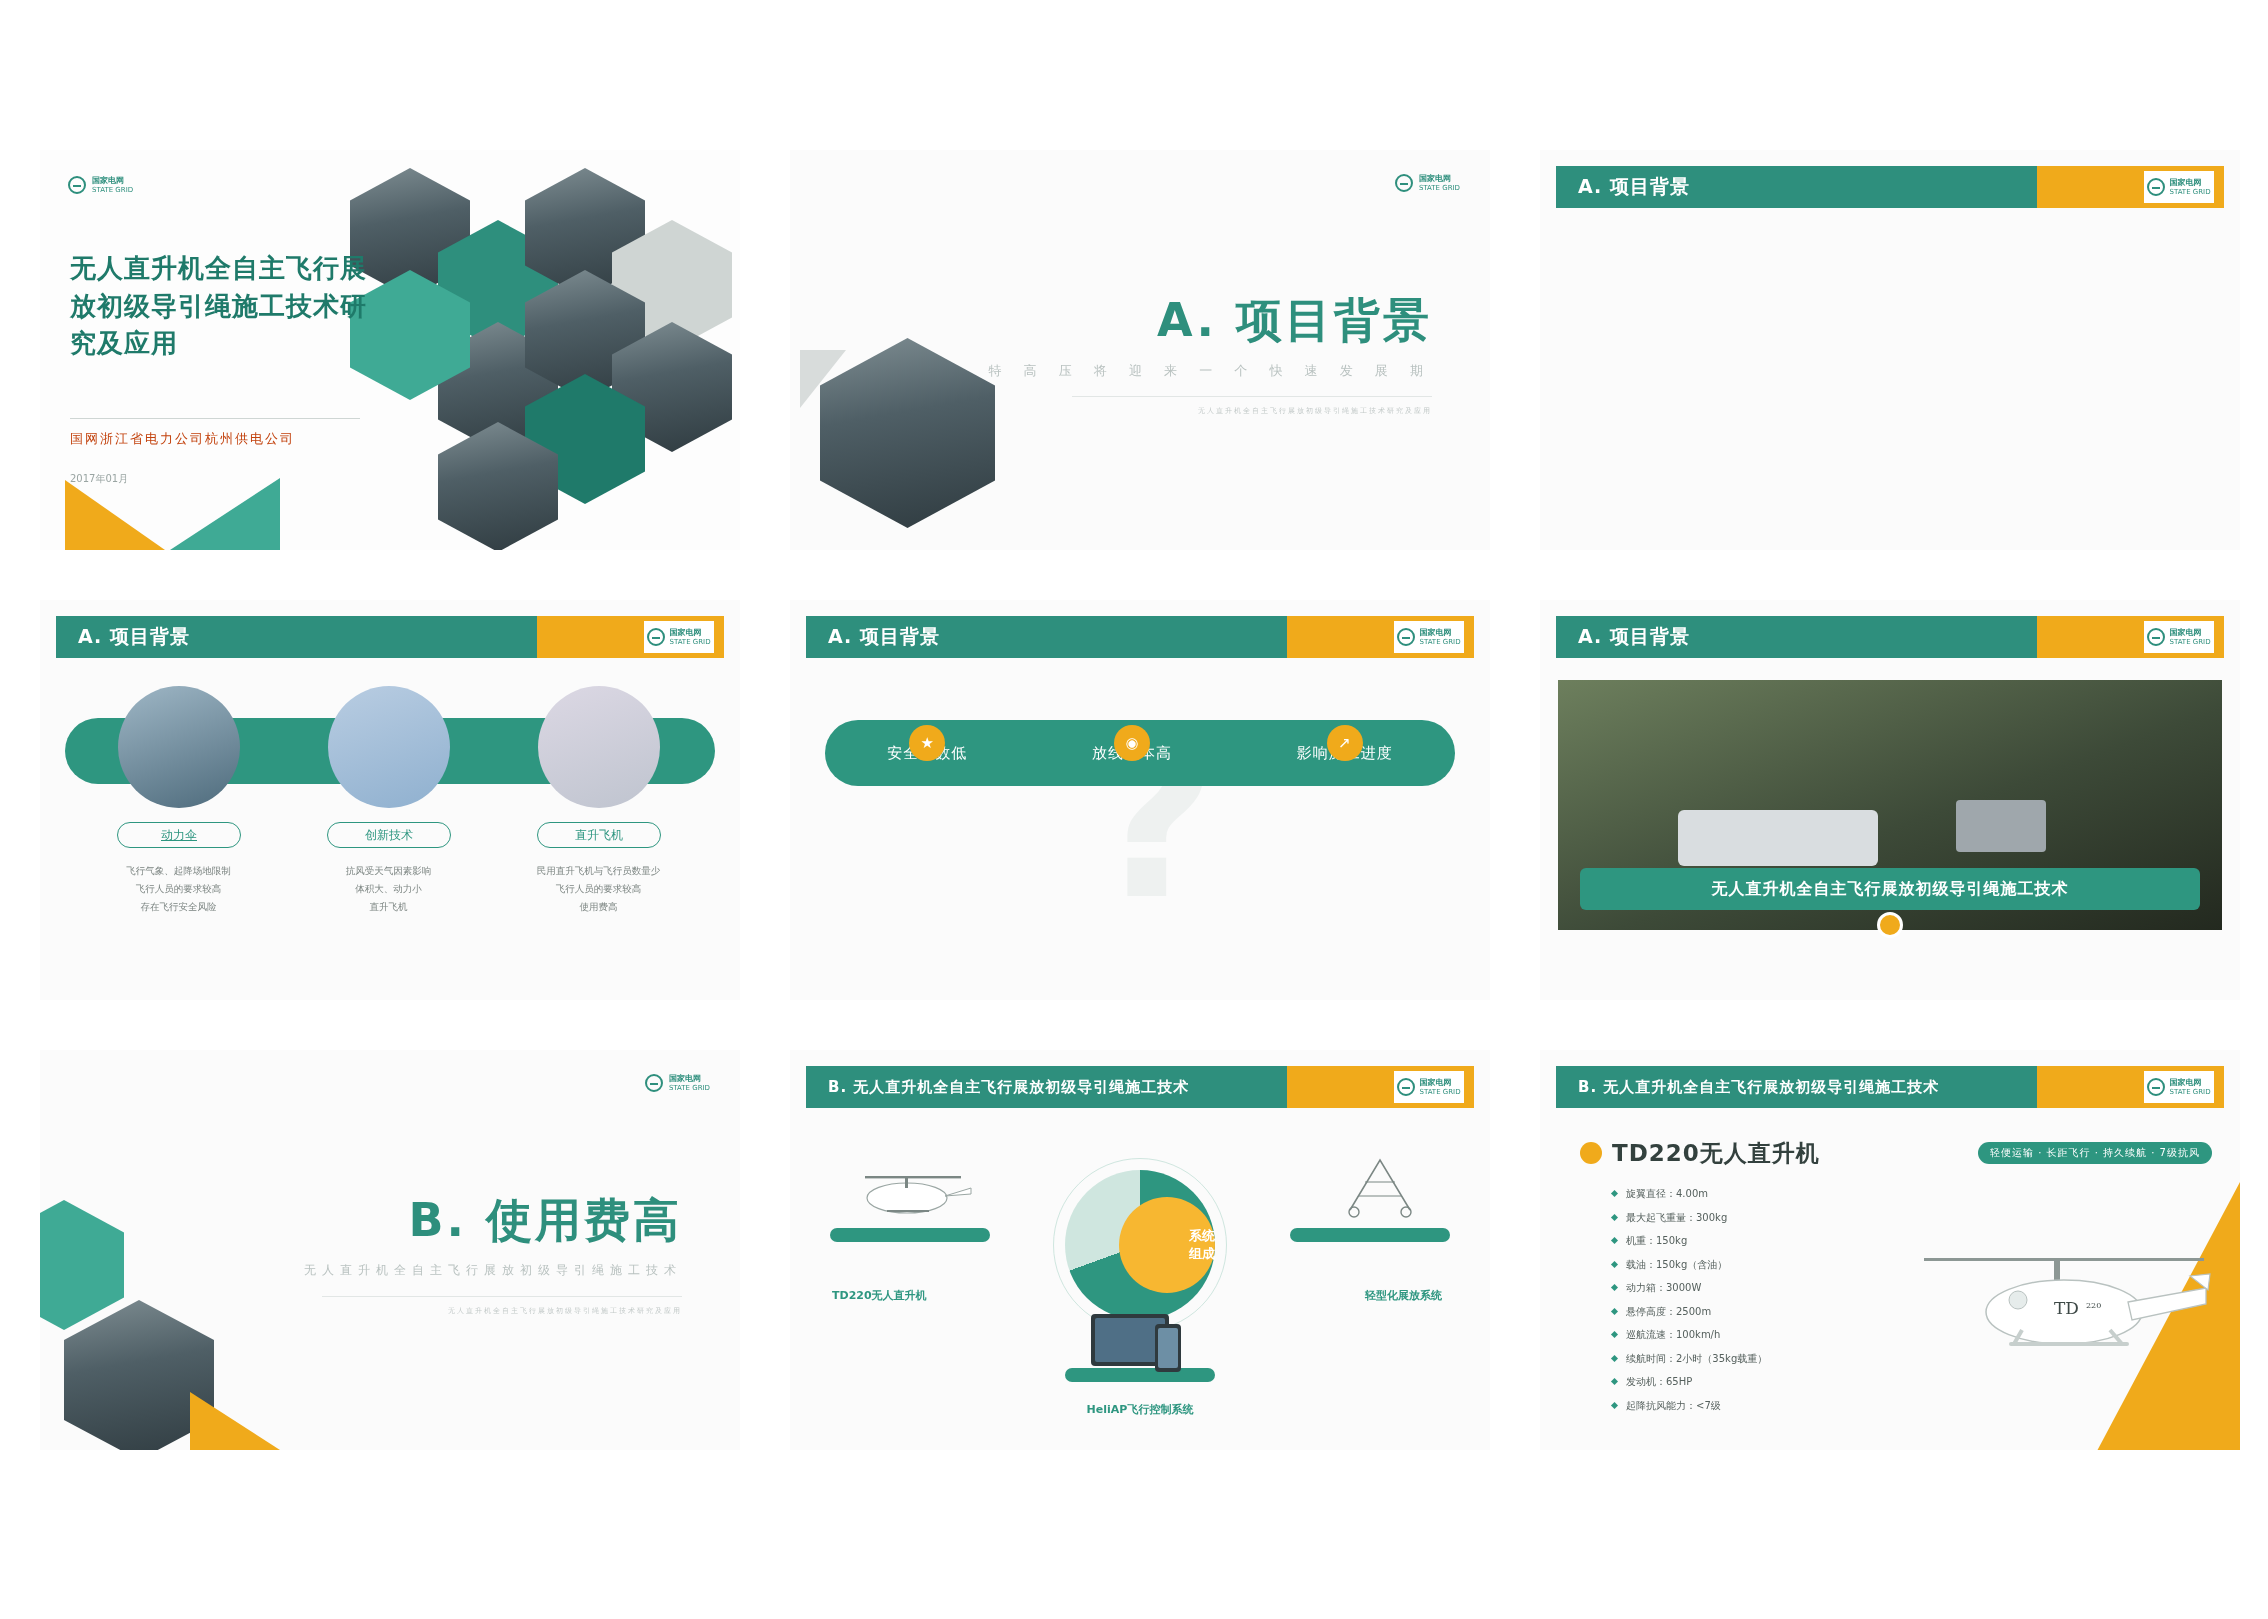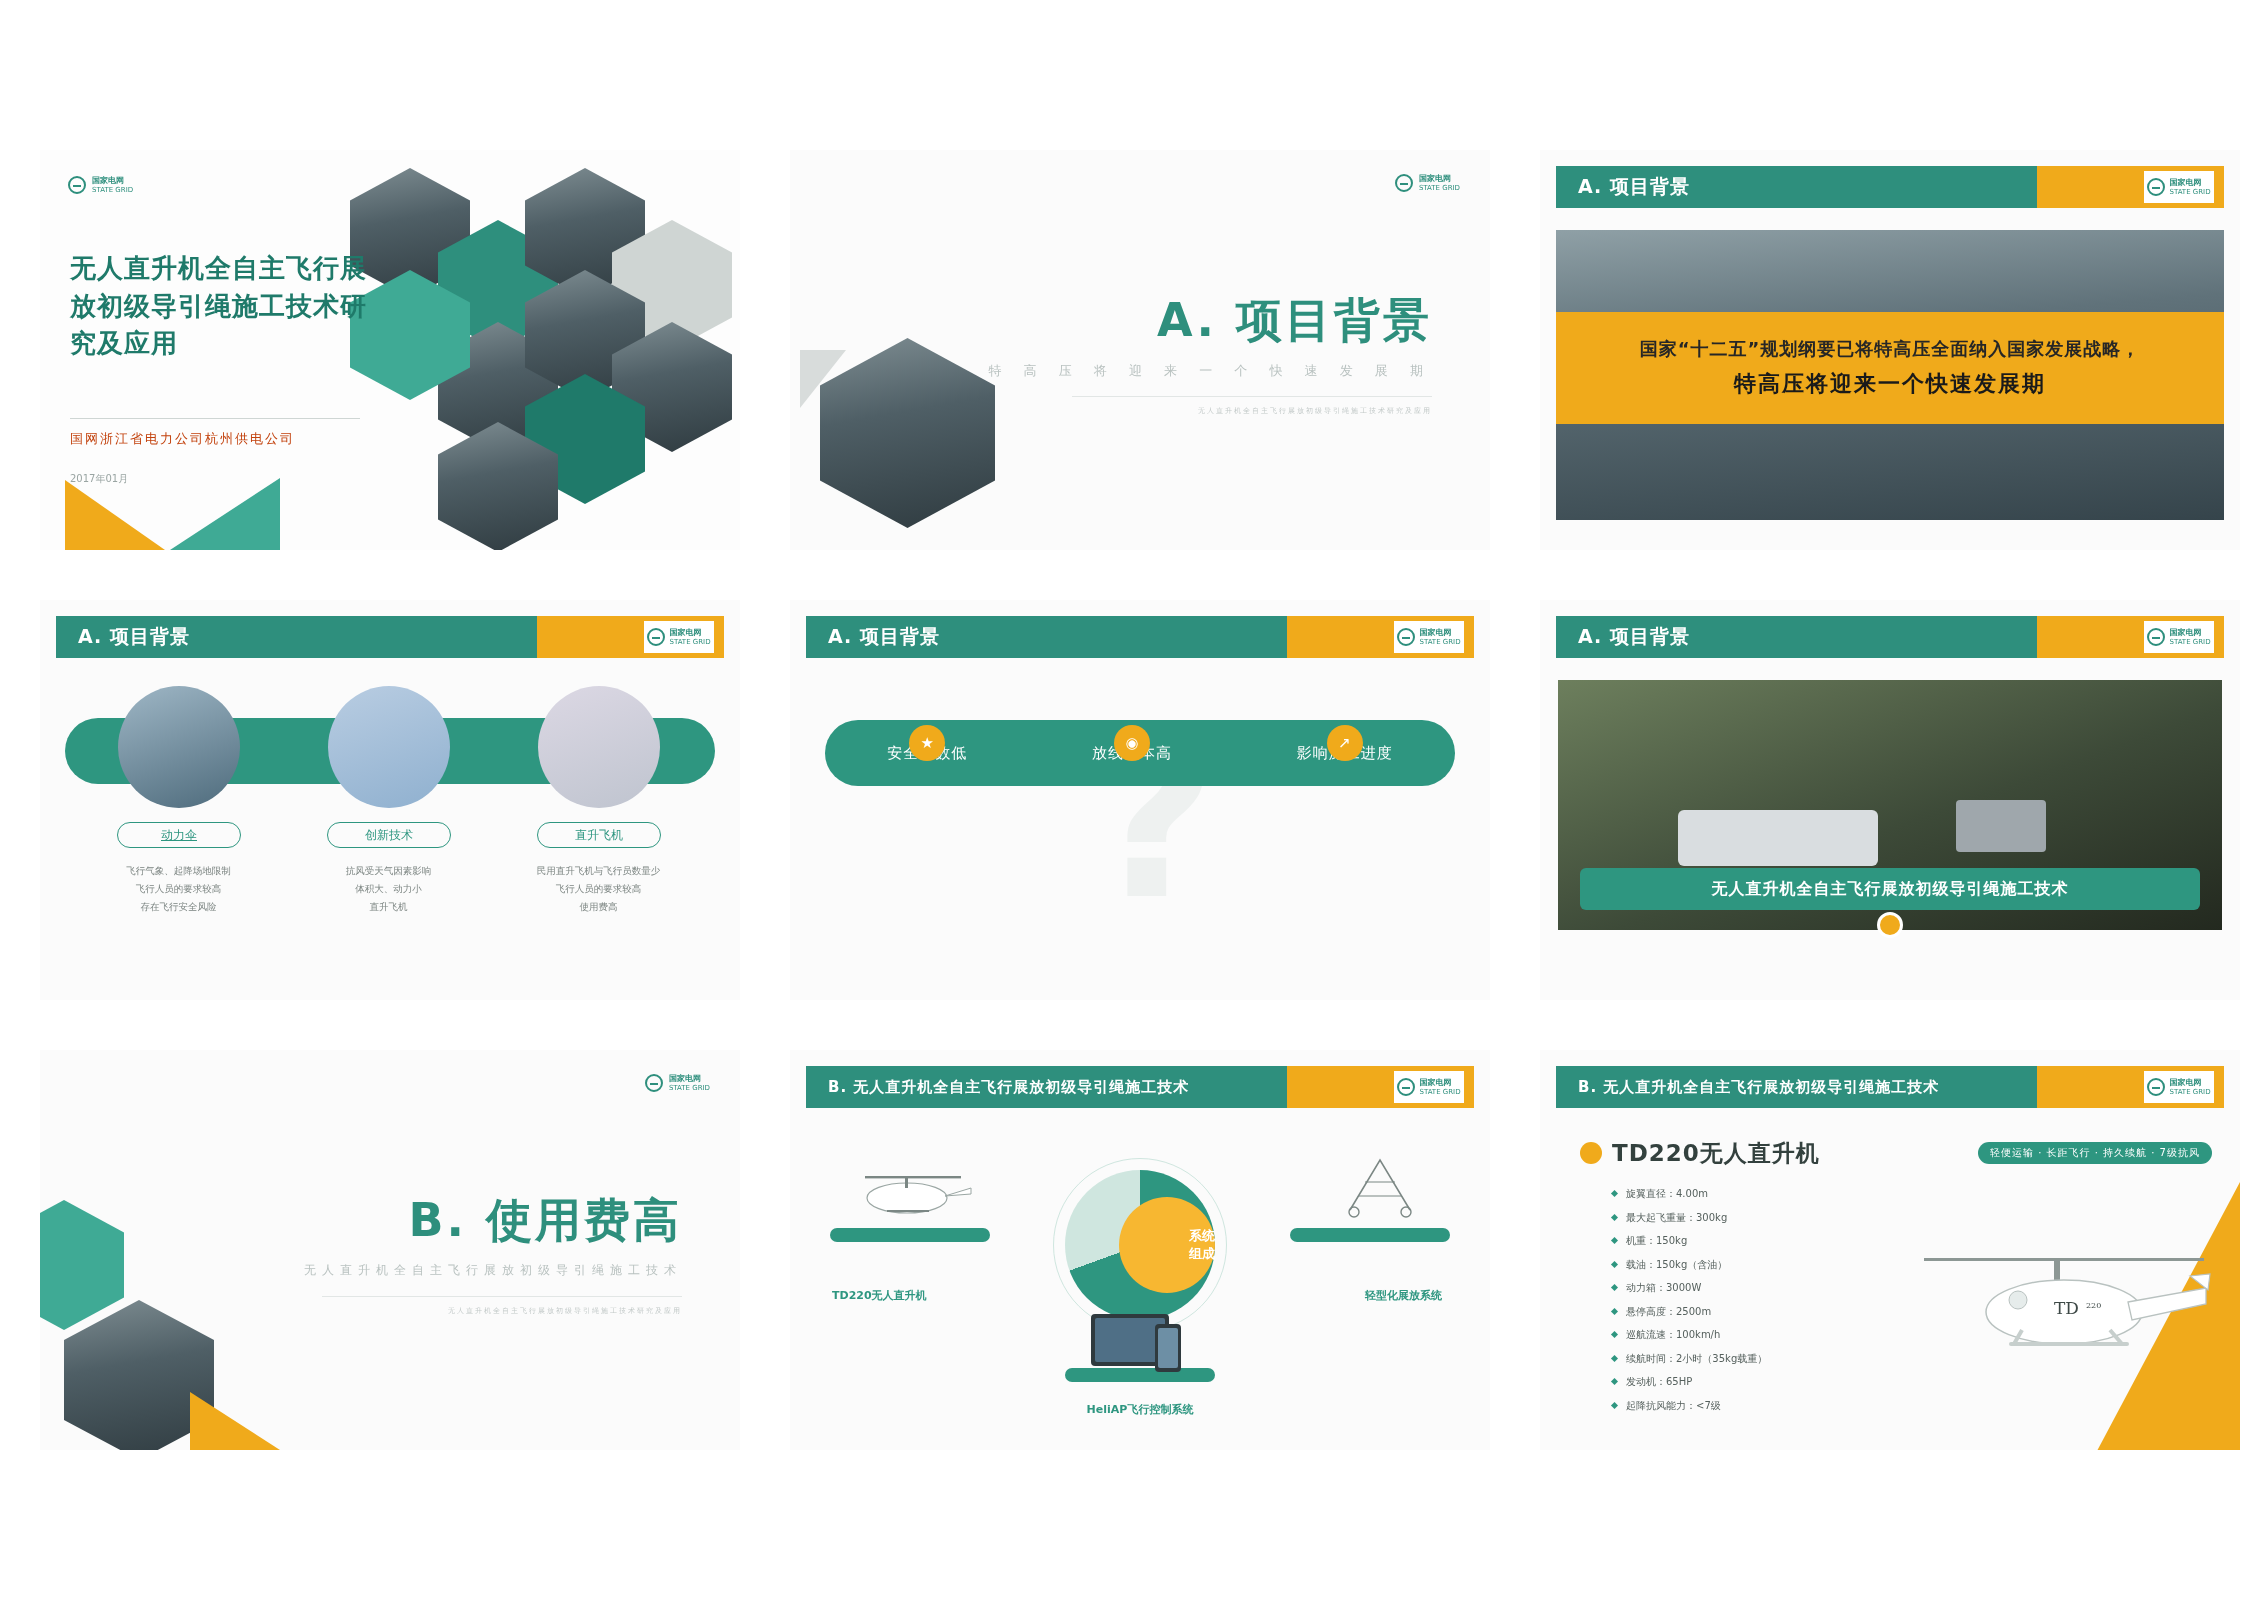--- a/index.html
+++ b/index.html
@@ -304,26 +304,20 @@
   <div class="slide">
     <div class="hdr">
       <span class="bar-label">A. 项目背景</span>
       <span class="logo-box small-logo">
         <span class="logo-mark"></span>
         <span class="logo-txt">
           <b>国家电网</b>
           <span>STATE GRID</span>
         </span>
       </span>
-    </div>
-    <div class="photoband">
-      <div class="yellowbar">
-        <div class="l1">国家“十二五”规划纲要已将特高压全面纳入国家发展战略，</div>
-        <div class="l2">特高压将迎来一个快速发展期</div>
-      </div>
     </div>
   </div>
 
   <div class="slide">
     <div class="hdr">
       <span class="bar-label">A. 项目背景</span>
       <span class="logo-box small-logo">
         <span class="logo-mark"></span>
         <span class="logo-txt">
           <b>国家电网</b>

